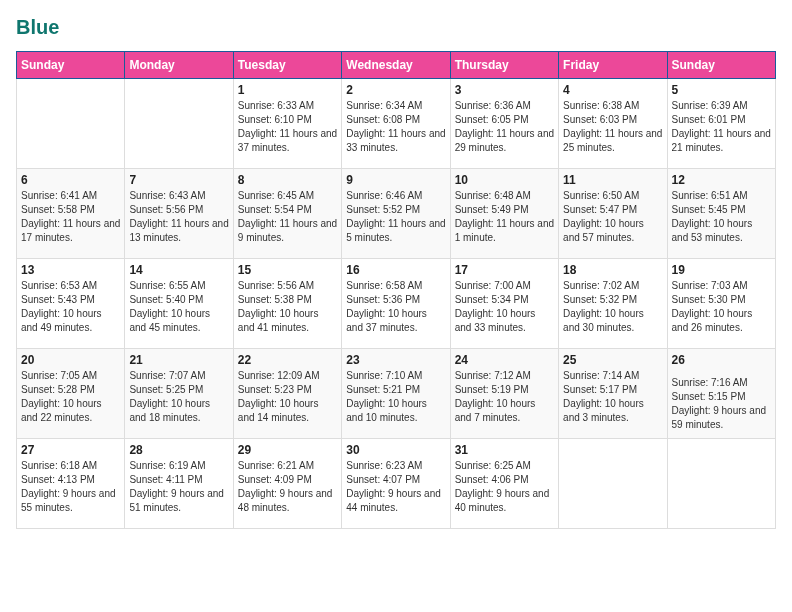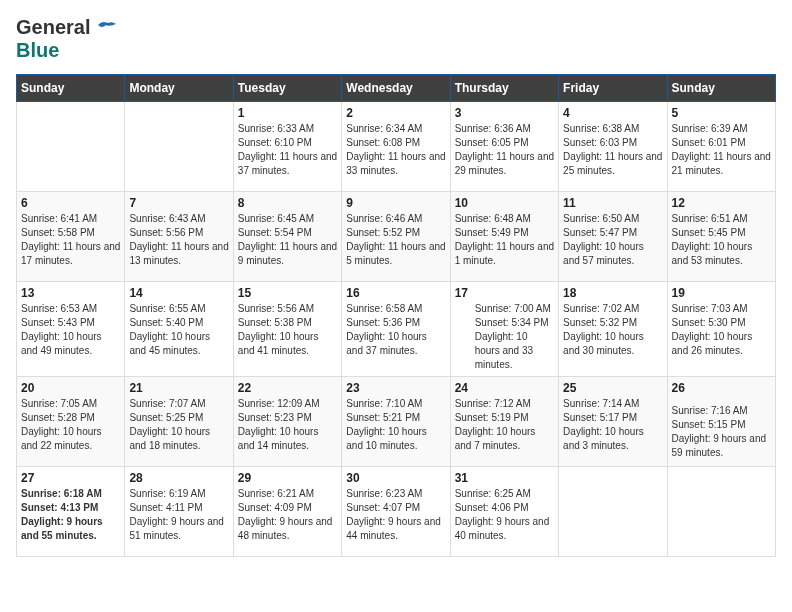--- a/index.html
+++ b/index.html
@@ -37,21 +37,21 @@
     .location-title {
       font-size: 16px;
       color: #555;
     }
     table {
       width: 100%;
       border-collapse: collapse;
       font-size: 11px;
     }
     thead tr {
-      background-color: #404040;
+      background-color: #ec4899;
       color: #fff;
     }
     thead th {
       padding: 6px 4px;
       text-align: left;
       font-size: 12px;
       font-weight: bold;
       border: 1px solid #1a5a9a;
     }
     tbody tr {
@@ -82,27 +82,20 @@
     }
     .empty-cell {
       background: #fff !important;
     }
   </style>
 </head>
 <body>
 
 <div class="header-area">
   <div class="logo">
-    <div class="logo-row">
-      <span style="font-size:20px;font-weight:bold;color:#333;">General</span>
-      <svg width="22" height="18" viewBox="0 0 22 18" style="margin-left:2px;">
-        <path d="M4 6 Q8 1 14 4 Q18 2 22 5 Q16 8 12 6 Q8 10 4 6Z" fill="#2a6db5"></path>
-        <path d="M14 4 Q16 7 12 6" fill="#1a5a9a"></path>
-      </svg>
-    </div>
     <div>
       <span style="font-size:20px;font-weight:bold;color:#0f766e;">Blue</span>
     </div>
   </div>
   <div class="title-area">
     <div class="month-title"></div>
     <div class="location-title"></div>
   </div>
 </div>
 
@@ -217,21 +210,21 @@
 Daylight: 10 hours and 41 minutes.</div>
         </td>
         <td>
           <div class="day-number">16</div>
           <div class="day-info" style="white-space: pre-line;">Sunrise: 6:58 AM
 Sunset: 5:36 PM
 Daylight: 10 hours and 37 minutes.</div>
         </td>
         <td>
           <div class="day-number">17</div>
-          <div class="day-info" style="white-space: pre-line; margin-left: 20px;">Sunrise: 7:00 AM
+          <div class="day-info" style="white-space: pre-line;">Sunrise: 7:00 AM
 Sunset: 5:34 PM
 Daylight: 10 hours and 33 minutes.</div>
         </td>
         <td>
           <div class="day-number">18</div>
           <div class="day-info" style="white-space: pre-line;">Sunrise: 7:02 AM
 Sunset: 5:32 PM
 Daylight: 10 hours and 30 minutes.</div>
         </td>
         <td>
@@ -281,21 +274,21 @@
         <td>
           <div class="day-number">26</div>
           <div class="day-info" style="white-space: pre-line; margin-top: 9px;">Sunrise: 7:16 AM
 Sunset: 5:15 PM
 Daylight: 9 hours and 59 minutes.</div>
         </td>
       </tr>
       <tr>
         <td>
           <div class="day-number">27</div>
-          <div class="day-info" style="white-space: pre-line; font-weight: bold;">Sunrise: 6:18 AM
+          <div class="day-info" style="white-space: pre-line;">Sunrise: 6:18 AM
 Sunset: 4:13 PM
 Daylight: 9 hours and 55 minutes.</div>
         </td>
         <td>
           <div class="day-number">28</div>
           <div class="day-info" style="white-space: pre-line;">Sunrise: 6:19 AM
 Sunset: 4:11 PM
 Daylight: 9 hours and 51 minutes.</div>
         </td>
         <td>

